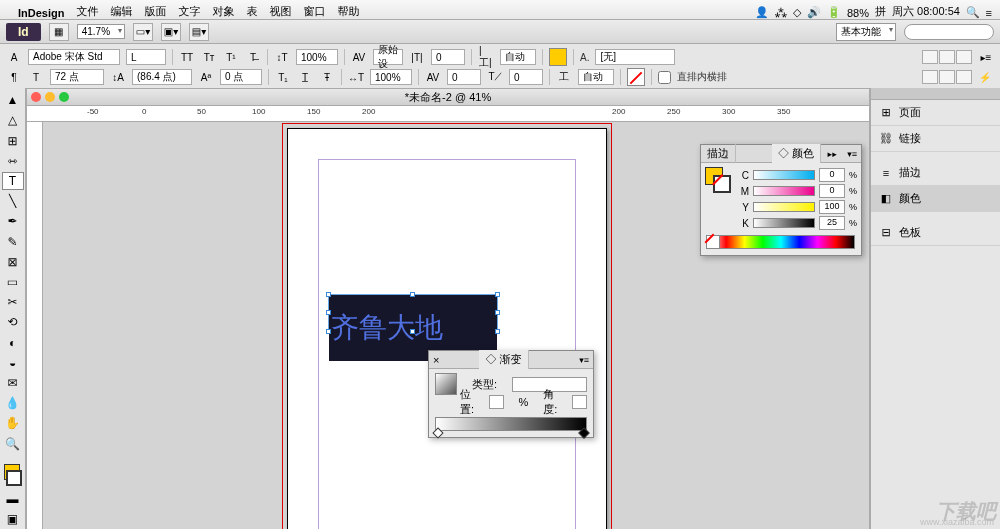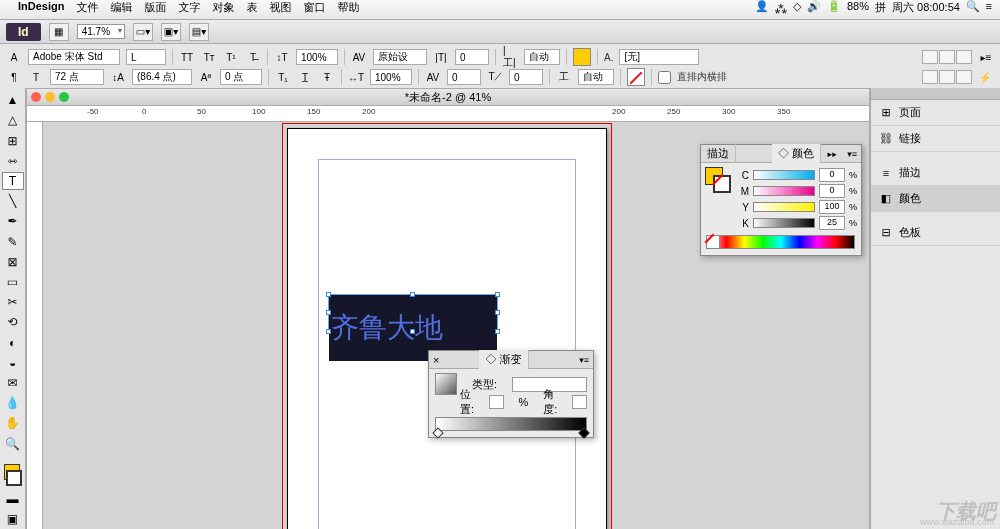--- a/index.html
+++ b/index.html
@@ -1,19 +1,19 @@
 <!DOCTYPE html>
 <html><head>
 <meta charset="utf-8">
 <style>
 * { margin: 0; padding: 0; box-sizing: border-box; font-family: "Helvetica Neue", Arial, sans-serif; font-size: 11px; }
 body { width: 1000px; height: 529px; background: #d4d4d4; overflow: hidden; position: relative; }
 
 
-.menubar { height: 20px; background: linear-gradient(#f8f8f8,#e8e8e8); display: flex; align-items: flex-start; padding: 0 8px; border-bottom: 1px solid #aaa; }
+.menubar { height: 20px; background: linear-gradient(#f8f8f8,#e8e8e8); display: flex; align-items: flex-end; padding: 0 8px; border-bottom: 1px solid #aaa; }
 .menubar .apple { margin-right: 10px; font-size: 14px; }
 .menubar .appname { font-weight: bold; margin-right: 12px; }
 .menubar .menu-item { margin-right: 12px; cursor: default; }
 .menubar .spacer { flex: 1; }
 .menubar .status { margin-left: 6px; font-size: 11px; }
 
 
 .appbar { height: 24px; background: linear-gradient(#ececec,#d8d8d8); border-bottom: 1px solid #aaa; display: flex; align-items: center; padding: 0 6px; gap: 8px; }
 .appbar .dropdown { border: 1px solid #999; background: #fff; padding: 1px 14px 1px 4px; font-size: 10px; position: relative; }
 .appbar .dropdown::after { content: "▾"; position: absolute; right: 2px; font-size: 8px; color: #666; }
@@ -128,38 +128,42 @@
   <span class="status">≡</span>
 </div>
 
 <div class="appbar">
   <span class="id-logo">Id</span>
   <span class="icon-btn">▦</span>
   <span class="dropdown">41.7%</span>
   <span class="icon-btn">▭▾</span>
   <span class="icon-btn">▣▾</span>
   <span class="icon-btn">▤▾</span>
+  <div class="right">
+    <span class="dropdown">基本功能</span>
+    <input class="search-box" style="">
+  </div>
 </div>
 
 <div class="control-panel">
   <div class="cp-row">
     <span class="cp-icon">A</span>
     <span class="cp-field" style="width:92px">Adobe 宋体 Std</span>
     <span class="cp-field" style="width:40px">L</span>
     <span class="cp-sep"></span>
     <span class="cp-icon">TT</span>
     <span class="cp-icon">Tᴛ</span>
     <span class="cp-icon">T¹</span>
     <span class="cp-icon">T̶</span>
     <span class="cp-sep"></span>
     <span class="cp-icon">↕T</span>
     <span class="cp-field" style="width:42px">100%</span>
     <span class="cp-sep"></span>
     <span class="cp-icon">AV</span>
-    <span class="cp-field" style="width:54px">原始设</span>
+    <span class="cp-field" style="width:30px">原始设</span>
     <span class="cp-icon">|T|</span>
     <span class="cp-field" style="width:34px">0</span>
     <span class="cp-sep"></span>
     <span class="cp-icon">|工|</span>
     <span class="cp-field" style="width:36px">自动</span>
     <span class="cp-sep"></span>
     <span class="swatch-yellow"></span>
     <span class="cp-sep"></span>
     <span class="cp-label">A.</span>
     <span class="cp-field" style="width:80px">[无]</span>

